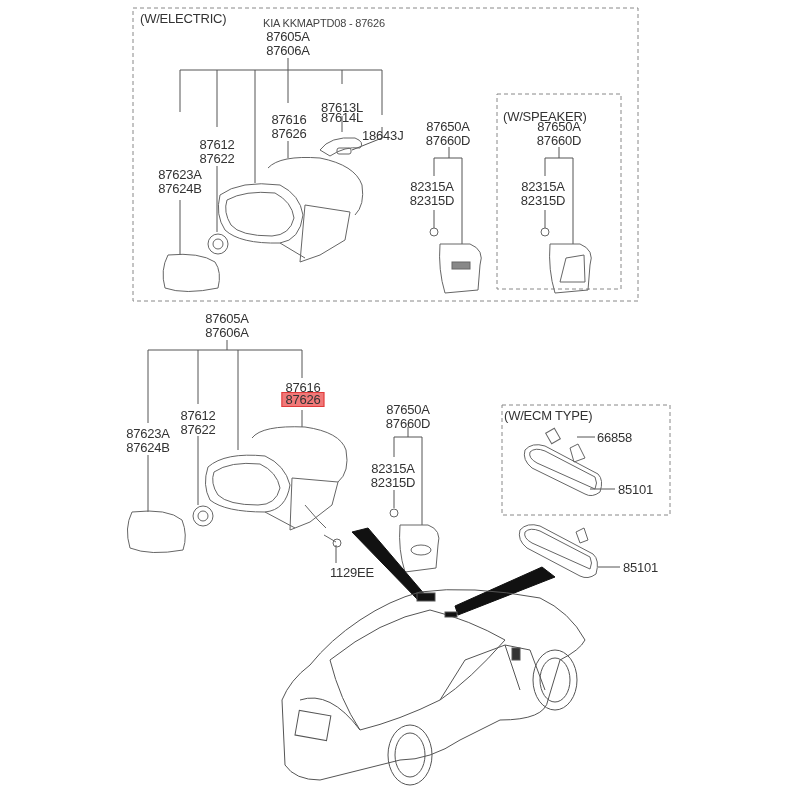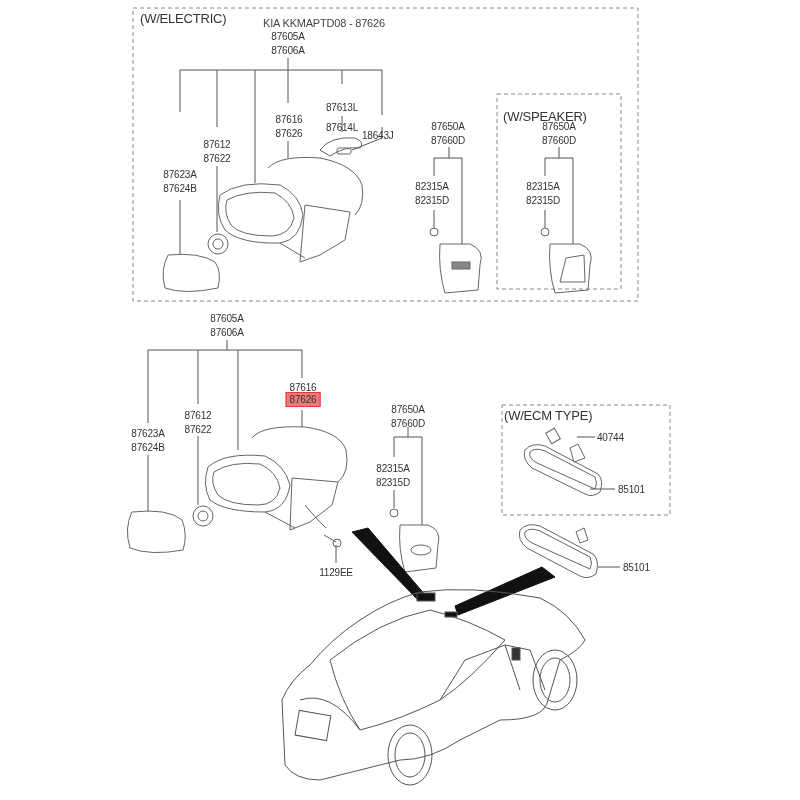--- a/index.html
+++ b/index.html
@@ -1,19 +1,19 @@
 <!DOCTYPE html>
 <html><head>
 <meta charset="utf-8">
 <style>
   html, body { margin:0; padding:0; background:#ffffff; }
   body { width:800px; height:800px; position:relative; overflow:hidden;
          font-family:"Liberation Sans", sans-serif; color:#333; }
   #diagram { position:absolute; left:0; top:0; width:800px; height:800px; }
-  .lbl { position:absolute; font-size:10px; line-height:13px; color:#333; white-space:nowrap;
+  .lbl { position:absolute; font-size:13px; line-height:13px; color:#333; white-space:nowrap;
          font-family:"Liberation Sans", sans-serif; letter-spacing:-0.2px; }
   .lbl.c { transform:translateX(-50%); text-align:center; }
   .hl { background:#f07878; border:1px solid #e03a3a; padding:0 3px; color:#333; }
   .wm { font-size:11px; color:#444; }
   .box-title { font-size:13px; }
 </style>
 </head>
 <body>
 
 <svg id="diagram" viewBox="0 0 800 800" xmlns="http://www.w3.org/2000/svg">
@@ -175,21 +175,21 @@
 <span class="lbl c" style="left:288px;top:30px">87605A</span>
 <span class="lbl c" style="left:288px;top:44px">87606A</span>
 
 <span class="lbl c" style="left:180px;top:168px">87623A</span>
 <span class="lbl c" style="left:180px;top:182px">87624B</span>
 <span class="lbl c" style="left:217px;top:138px">87612</span>
 <span class="lbl c" style="left:217px;top:152px">87622</span>
 <span class="lbl c" style="left:289px;top:113px">87616</span>
 <span class="lbl c" style="left:289px;top:127px">87626</span>
 <span class="lbl c" style="left:342px;top:101px">87613L</span>
-<span class="lbl c" style="left:342px;top:121px">87614L</span>
+<span class="lbl c" style="left:342px;top:111px">87614L</span>
 <span class="lbl" style="left:362px;top:129px">18643J</span>
 
 <span class="lbl c" style="left:448px;top:120px">87650A</span>
 <span class="lbl c" style="left:448px;top:134px">87660D</span>
 <span class="lbl c" style="left:432px;top:180px">82315A</span>
 <span class="lbl c" style="left:432px;top:194px">82315D</span>
 
 <span class="lbl box-title" style="left:503px;top:110px">(W/SPEAKER)</span>
 <span class="lbl c" style="left:559px;top:120px">87650A</span>
 <span class="lbl c" style="left:559px;top:134px">87660D</span>
@@ -197,23 +197,23 @@
 <span class="lbl c" style="left:543px;top:194px">82315D</span>
 
 <span class="lbl c" style="left:227px;top:312px">87605A</span>
 <span class="lbl c" style="left:227px;top:326px">87606A</span>
 <span class="lbl c" style="left:148px;top:427px">87623A</span>
 <span class="lbl c" style="left:148px;top:441px">87624B</span>
 <span class="lbl c" style="left:198px;top:409px">87612</span>
 <span class="lbl c" style="left:198px;top:423px">87622</span>
 <span class="lbl c" style="left:303px;top:381px">87616</span>
 <span class="lbl c hl" style="left:303px;top:392px">87626</span>
-<span class="lbl c" style="left:336px;top:566px">1129EE</span>
+<span class="lbl c" style="left:352px;top:566px">1129EE</span>
 
 <span class="lbl c" style="left:408px;top:403px">87650A</span>
 <span class="lbl c" style="left:408px;top:417px">87660D</span>
 <span class="lbl c" style="left:393px;top:462px">82315A</span>
 <span class="lbl c" style="left:393px;top:476px">82315D</span>
 
 <span class="lbl box-title" style="left:504px;top:409px">(W/ECM TYPE)</span>
-<span class="lbl" style="left:597px;top:431px">40744</span>
+<span class="lbl" style="left:597px;top:431px">66858</span>
 <span class="lbl" style="left:618px;top:483px">85101</span>
 <span class="lbl" style="left:623px;top:561px">85101</span>
 
 </body></html>

